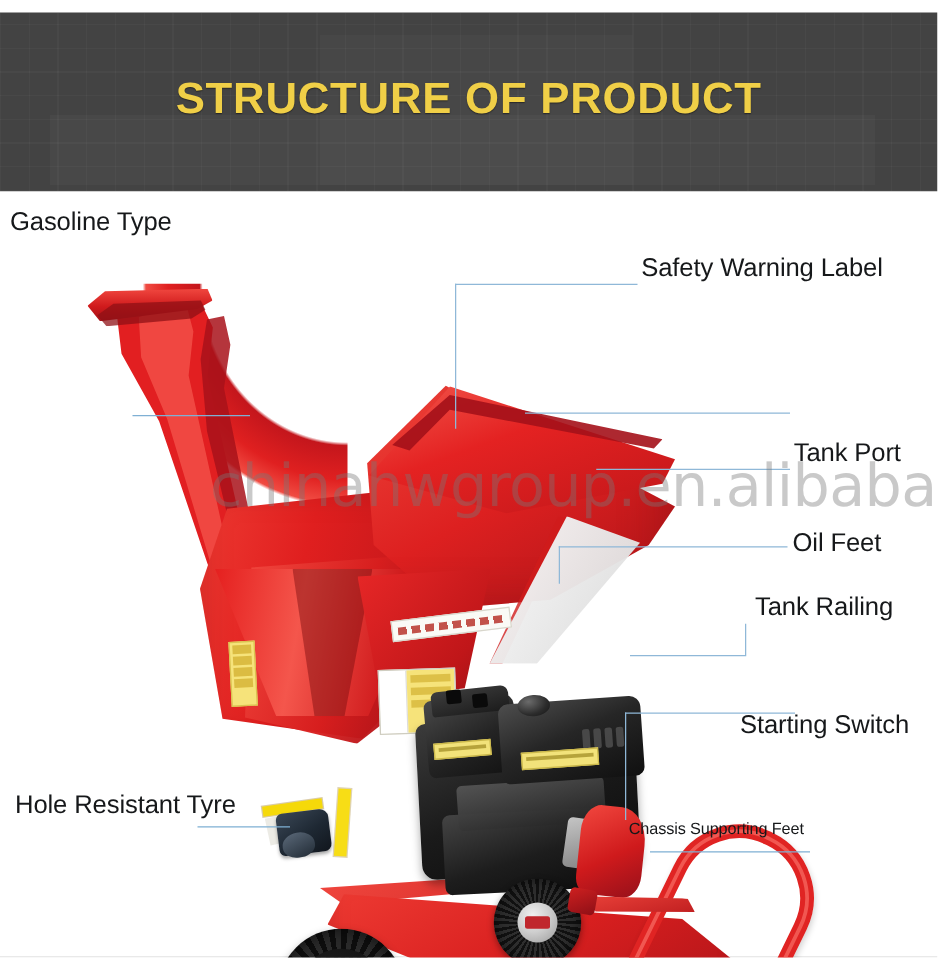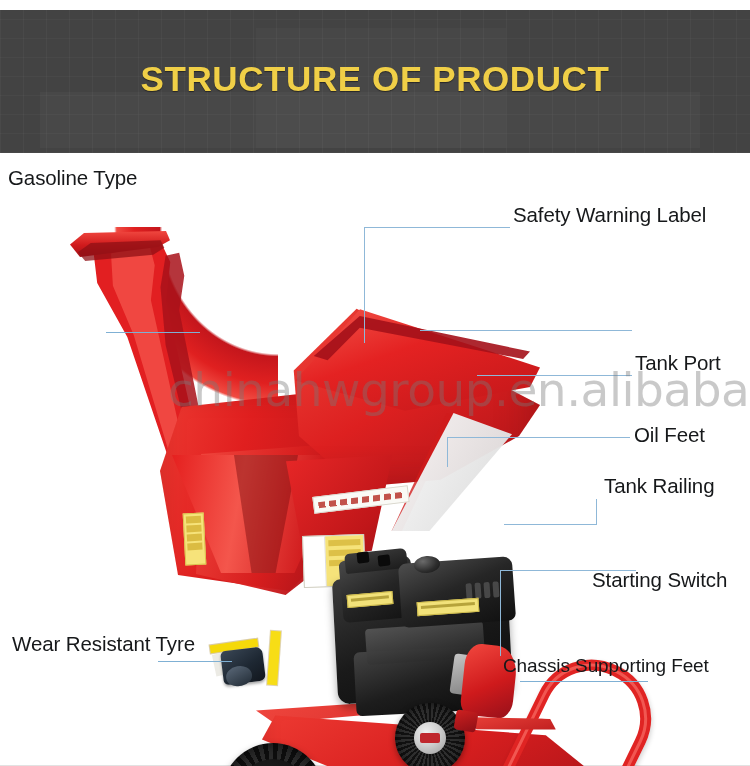--- a/index.html
+++ b/index.html
@@ -58,21 +58,21 @@
   
   .lbl {
     position:absolute;
     color:#16181a;
     font-size:20.5px;
     font-weight:normal;
     white-space:nowrap;
     line-height:1;
     letter-spacing:-.1px;
   }
-  .lbl.s19 { font-size:19px; }
+  .lbl.s19 { font-size:13px; }
 
   
   .ld { position:absolute; background:#8fb8d8; }
   .ld.h { height:1px; }
   .ld.v { width:1px; }
   .ld.thick { background:#7fb0d4; height:1.4px; }
 
   
   #watermark {
     position:absolute;
@@ -665,17 +665,17 @@
 
 
   <div class="lbl" style="left:635px; top:353px;">Tank Port</div>
 
   <div class="lbl" style="left:634px; top:425px;">Oil Feet</div>
 
   <div class="lbl" style="left:604px; top:476px;">Tank Railing</div>
 
   <div class="lbl" style="left:592px; top:546px;margin-top:24px;">Starting Switch</div>
 
-  <div class="lbl" style="left:12px;  top:634px;">Wear Resistant Tyre</div>
+  <div class="lbl" style="left:12px;  top:634px;">Hole Resistant Tyre</div>
 
   <div class="lbl s19" style="left:503px; top:656px;">Chassis Supporting Feet</div>
 
 </div>
 
 </body></html>

